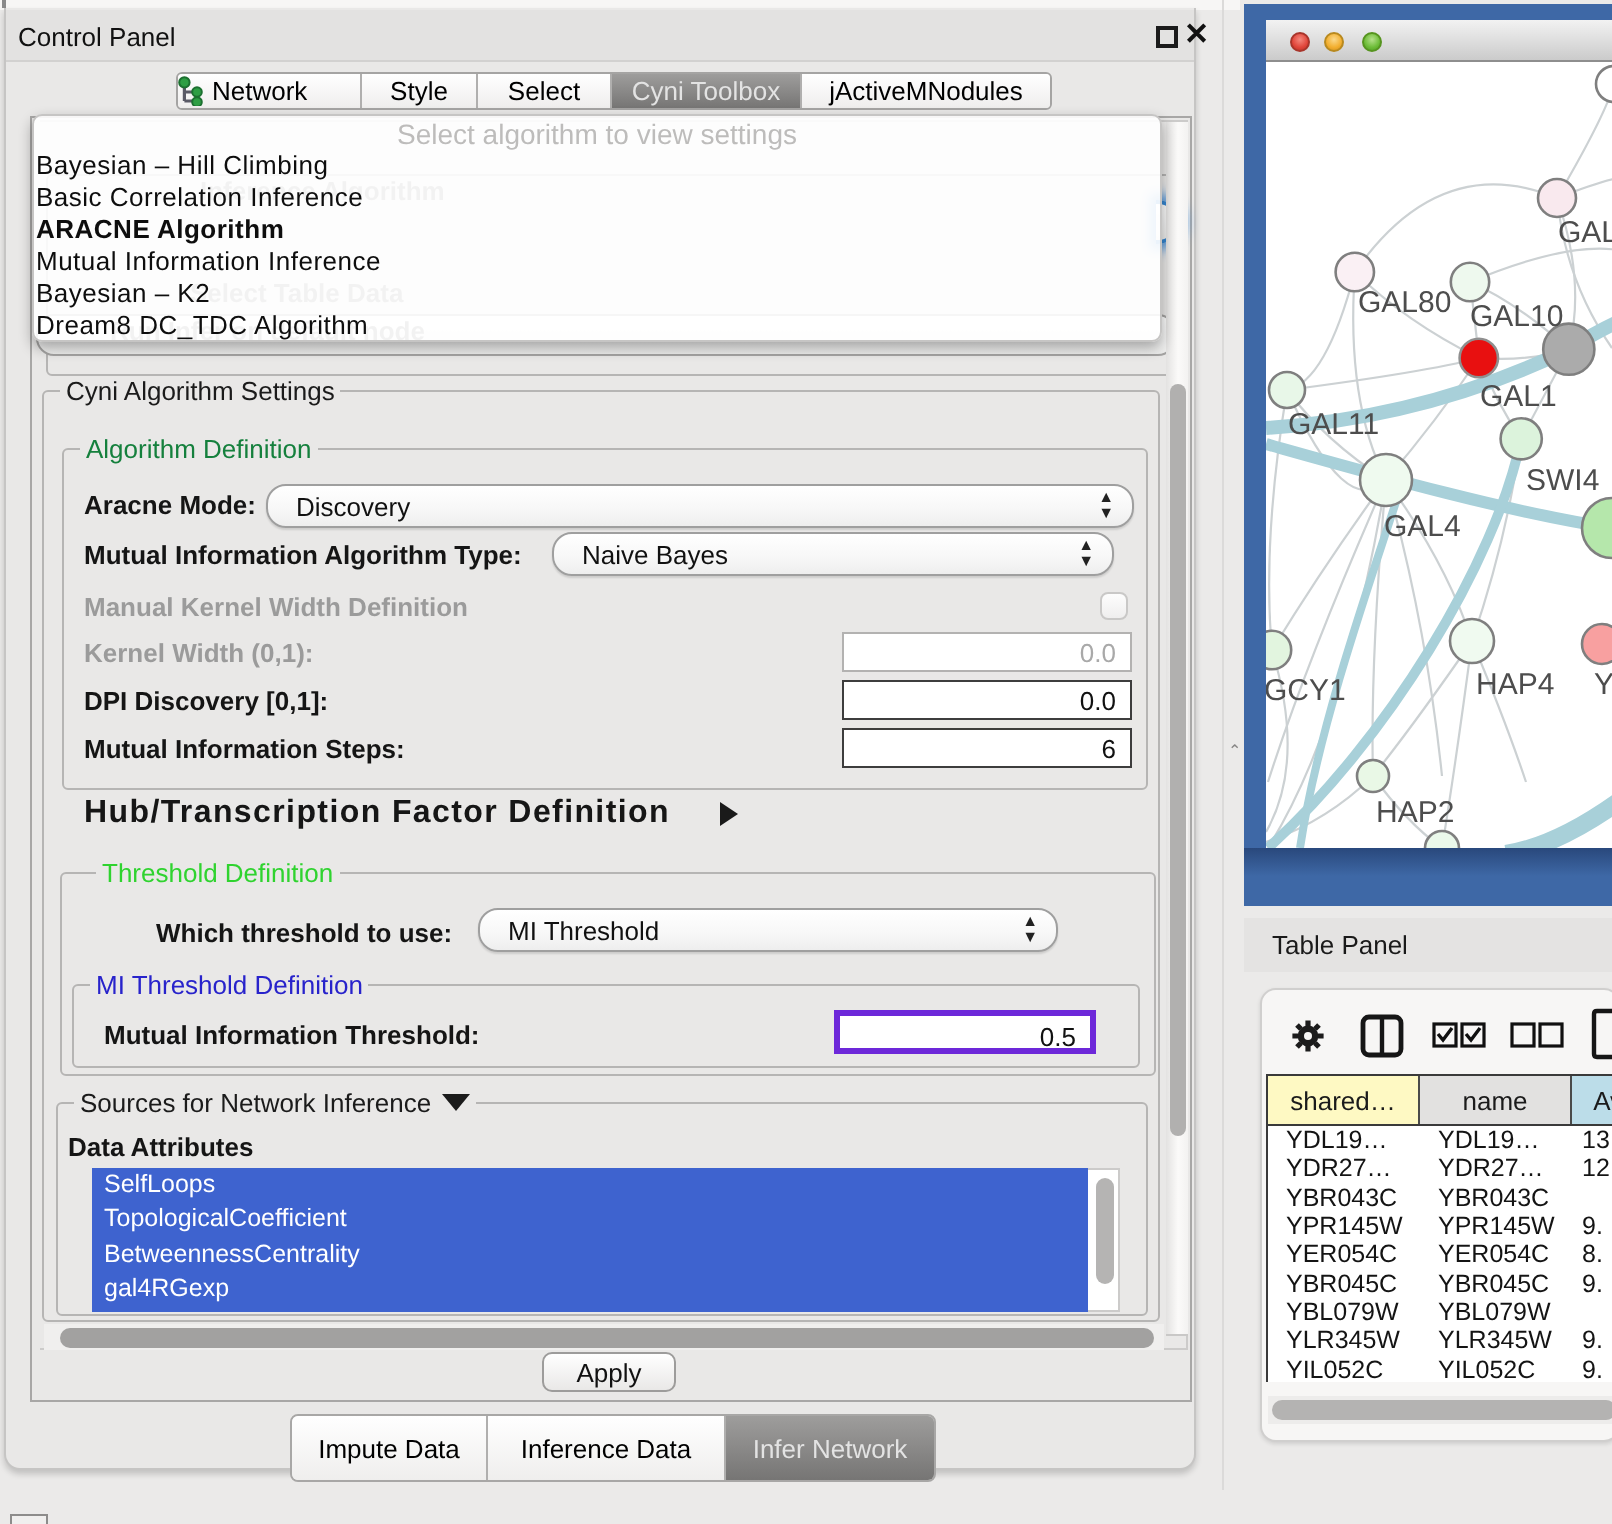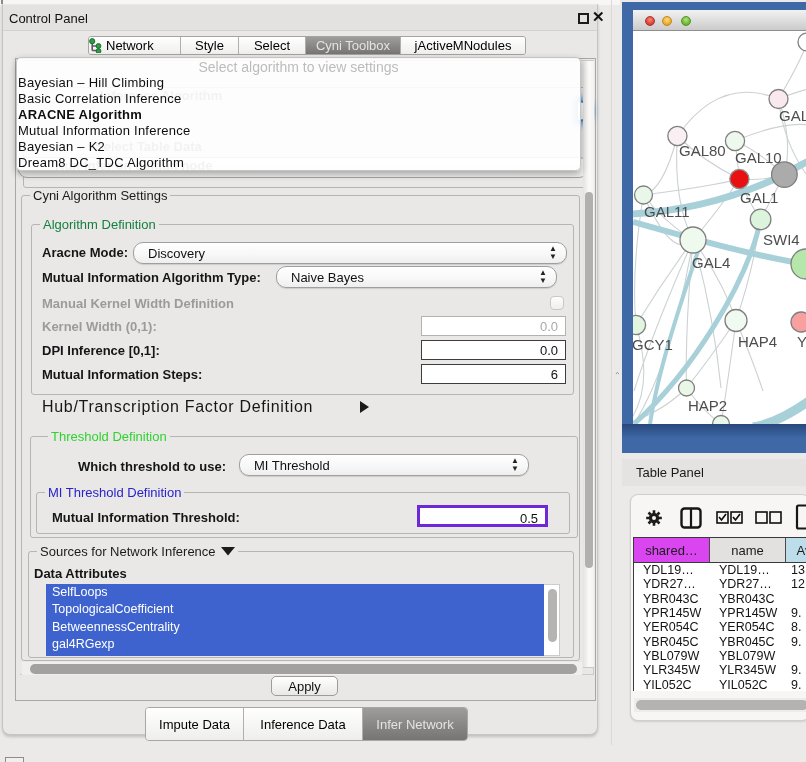--- a/index.html
+++ b/index.html
@@ -84,27 +84,27 @@
     <span class="tx">Naive Bayes</span>
     <span class="ar">▲<br>▼</span>
   </div>
 
 <div class="lbl abs dis" style="left:42px;top:296px;">Manual Kernel Width Definition</div>
 <div class="abs" style="left:550px;top:296px;width:14px;height:14px;border:1.5px solid #c9c8c7;border-radius:4px;background:linear-gradient(#fdfdfd,#efeeee);"></div>
 
 <div class="lbl abs dis" style="left:42px;top:319px;">Kernel Width (0,1):</div>
 <div class="field" style="left:421px;top:316px;width:145px;height:20px;border:1px solid #b3b2b1;color:#a9a9a9;padding:2px 7px 0 0;">0.0</div>
 
-<div class="lbl abs" style="left:42px;top:343px;">DPI Inference [0,1]:</div>
+<div class="lbl abs" style="left:42px;top:343px;">DPI Discovery [0,1]:</div>
 <div class="field" style="left:421px;top:340px;width:145px;height:20px;border:1px solid #3d3d3d;padding:2px 7px 0 0;">0.0</div>
 
 <div class="lbl abs" style="left:42px;top:367px;">Mutual Information Steps:</div>
 <div class="field" style="left:421px;top:364px;width:145px;height:20px;border:1px solid #3d3d3d;padding:2px 7px 0 0;">6</div>
 
-<div class="abs" style="left:42px;top:398px;font-size:16px;font-weight:normal;letter-spacing:0.7px;color:#161616;white-space:nowrap;">Hub/Transcription Factor Definition</div>
+<div class="abs" style="left:42px;top:398px;font-size:16px;font-weight:bold;letter-spacing:0.7px;color:#161616;white-space:nowrap;">Hub/Transcription Factor Definition</div>
 <svg class="abs" style="left:358px;top:400px;" width="12" height="14">
     <path d="M2 1 L11 7 L2 13 Z" fill="#1a1a1a"></path>
   </svg>
 
 <div class="grp" style="left:30px;top:436px;width:548px;height:102px;"></div>
 <div class="gtitle" style="left:48px;top:429px;color:#2fd32f;">Threshold Definition</div>
 
 <div class="lbl abs" style="left:78px;top:459px;">Which threshold to use:</div>
 <div class="combo" style="left:239px;top:454px;width:290px;height:22px;">
     <span class="tx">MI Threshold</span>
@@ -255,21 +255,21 @@
 <svg class="abs" style="left:755px;top:511px;" width="27" height="13" viewBox="0 0 27 13">
   <rect x="1" y="1" width="11" height="11" fill="none" stroke="#101010" stroke-width="1.6"></rect>
   <rect x="15" y="1" width="11" height="11" fill="none" stroke="#101010" stroke-width="1.6"></rect>
 </svg>
 <svg class="abs" style="left:795px;top:504px;" width="20" height="26" viewBox="0 0 20 26">
   <path d="M2 3 Q2 1.5 3.5 1.5 L12 1.5 L18 7.5 L18 23 Q18 24.5 16.5 24.5 L3.5 24.5 Q2 24.5 2 23 Z" fill="none" stroke="#161616" stroke-width="2.2"></path>
 </svg>
 
 <div class="abs" style="left:633px;top:537px;width:173px;height:154px;background:#fff;border-left:1px solid #3a3a3a;overflow:hidden;">
   <div style="position:absolute;left:0;top:0;width:230px;height:26px;border-top:1px solid #3a3a3a;border-bottom:1px solid #3a3a3a;display:flex;font-size:13px;color:#1b1b1b;">
-    <div style="width:76px;background:#d946ef;border-right:1px solid #4a4a4a;display:flex;align-items:center;justify-content:center;">shared…</div>
+    <div style="width:76px;background:#fef9c3;border-right:1px solid #4a4a4a;display:flex;align-items:center;justify-content:center;">shared…</div>
     <div style="width:76px;background:#e2e1e0;border-right:1px solid #4a4a4a;display:flex;align-items:center;justify-content:center;">name</div>
     <div style="width:78px;background:#bcdde9;display:flex;align-items:center;justify-content:center;">AverageS</div>
   </div>
   <div style="position:absolute;left:0;top:26px;width:230px;font-size:12.5px;color:#141414;line-height:14.35px;">
     <div style="display:flex;">
         <div style="width:76px;padding-left:9px;">YDL19…</div>
         <div style="width:76px;padding-left:9px;">YDL19…</div>
         <div style="width:78px;padding-left:5px;">13…</div>
       </div>
     <div style="display:flex;">

